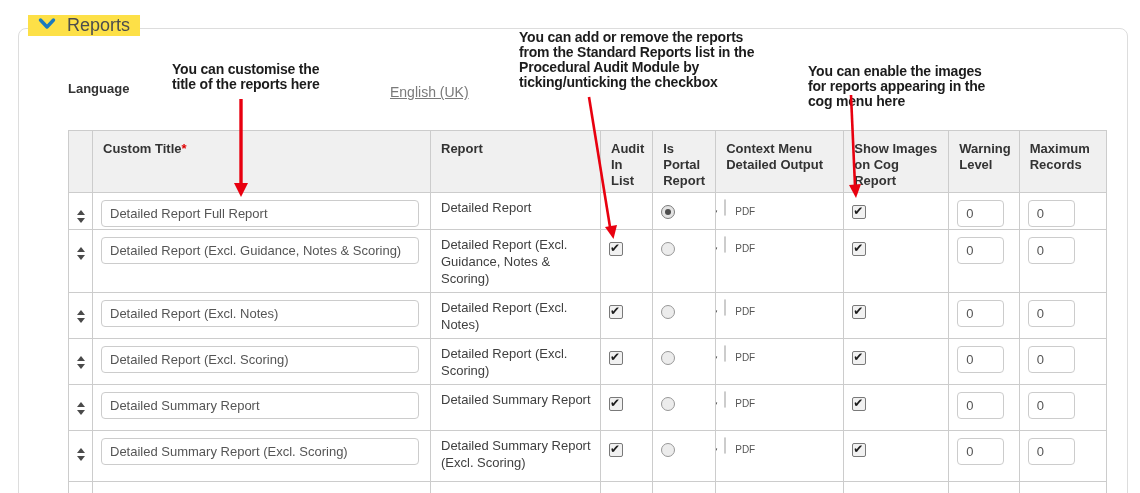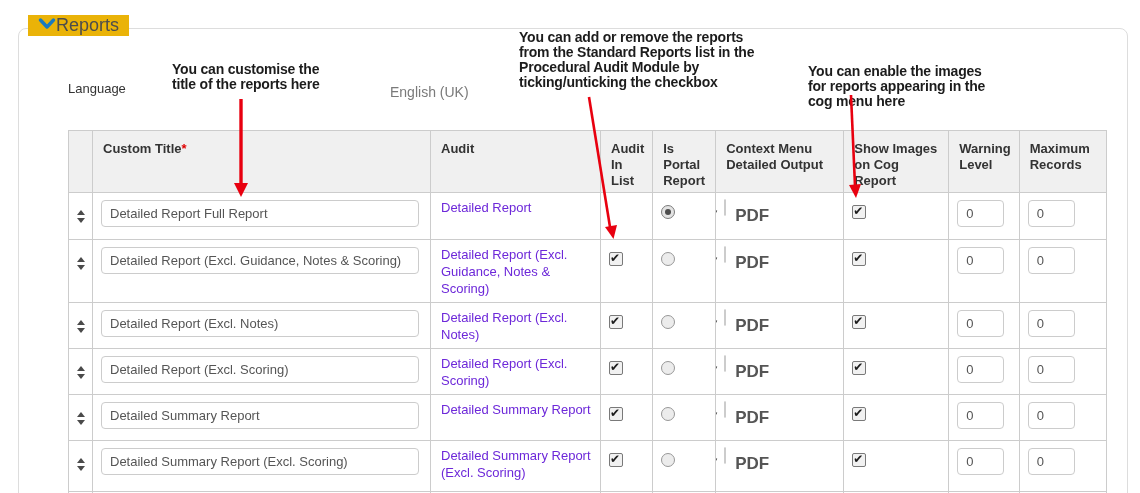--- a/index.html
+++ b/index.html
@@ -6,27 +6,27 @@
   .canvas{
     position:relative;width:1140px;height:493px;overflow:hidden;
     font-family:"Liberation Sans", sans-serif;background:#fff;
   }
   
   .fieldset{
     position:absolute;left:18px;top:28px;width:1108px;height:560px;
     border:1px solid #ddd;border-radius:8px;background:#fff;
   }
   .legend{
-    position:absolute;left:28px;top:15px;display:flex;align-items:center;gap:0;
-    background:#eab308;padding:0 10px;z-index:5;cursor:pointer;
+    position:absolute;left:28px;top:15px;display:flex;align-items:center;gap:11px;
+    background:#fde047;padding:0 10px;z-index:5;cursor:pointer;
   }
   .legend-text{font-size:18px;color:#4d4d4d;}
   
-  .lang-label{position:absolute;left:68px;top:81px;font-size:13px;font-weight:normal;color:#333;}
-  .lang-value{position:absolute;left:390px;top:84px;font-size:14px;color:#7a7a7a;}
+  .lang-label{position:absolute;left:68px;top:81px;font-size:13px;font-weight:bold;color:#333;}
+  .lang-value{position:absolute;left:390px;top:84px;font-size:14px;color:#7a7a7a;text-decoration:underline;}
   
   .annotation{
     position:absolute;font-size:14px;font-weight:bold;color:#1c1c1c;
     line-height:15px;white-space:pre-line;letter-spacing:-0.2px;z-index:6;
   }
   .ann-1{left:172px;top:62px;width:190px;}
   .ann-2{left:519px;top:30px;width:275px;}
   .ann-3{left:808px;top:32px;width:220px;margin-top:32px;}
   
   .arrows{position:absolute;left:0;top:0;width:1140px;height:493px;pointer-events:none;z-index:7;}
@@ -38,42 +38,42 @@
   table.grid th,table.grid td{
     border:1px solid #ccc;vertical-align:top;box-sizing:border-box;overflow:hidden;
   }
   table.grid th{
     background:#f0f0f0;text-align:left;font-weight:bold;color:#333;
     padding:10px 8px 0 10px;height:62px;line-height:16px;
   }
   th.handle-col{padding:0;}
   td{padding:0;}
   td.cell-title{padding:7px 0 0 8px;}
-  td.cell-report{padding:6px 8px 0 10px;line-height:17px;color:#6d28d9;}
+  td.cell-report{padding:6px 8px 0 10px;line-height:17px;color:#404040;}
   td.cell-check{padding:12px 0 0 8px;}
   td.cell-radio{padding:12px 0 0 8px;}
   td.cell-select{padding:7px 0 0 8px;}
   td.cell-num{padding:7px 0 0 8px;}
   td.cell-handle{padding:10px 0 0 0;text-align:center;}
-  tr.r1{height:47px;} tr.r2{height:63px;padding-left:8px;} tr.r3{height:46px;} tr.r4{height:46px;}
+  tr.r1{height:37px;} tr.r2{height:63px;padding-left:8px;} tr.r3{height:46px;} tr.r4{height:46px;}
   tr.r5{height:46px;} tr.r6{height:51px;} tr.r7{height:40px;}
   
   input.txt{
     width:318px;height:27px;border:1px solid #ccc;border-radius:4px;box-sizing:border-box;
     font-family:"Liberation Sans", sans-serif;font-size:13px;color:#555;padding:0 8px;outline:none;
   }
   input.num{
     width:47px;height:27px;border:1px solid #ccc;border-radius:4px;box-sizing:border-box;
     font-family:"Liberation Sans", sans-serif;font-size:13px;color:#555;padding:0 8px;outline:none;
   }
   .select{
     position:relative;width:113px;height:28px;border:1px solid #ccc;border-radius:4px;
     background:#fff;cursor:pointer;box-sizing:border-box;
   }
-  .select .sel-text{position:absolute;left:10px;top:6px;font-size:17px;color:#555;font-weight:bold;}
+  .select .sel-text{position:absolute;left:10px;top:6px;font-size:10px;color:#555;}
   .select .caret{position:absolute;right:8px;top:8px;font-size:9px;color:#333;line-height:9px;}
   
   .checkbox{
     position:relative;display:inline-block;width:14px;height:14px;box-sizing:border-box;
     border:1px solid #797979;border-radius:2px;background:#f1f1f1;cursor:pointer;
   }
   .checkbox[data-state="checked"]::after{
     content:"\2714";position:absolute;left:0px;top:-2px;font-size:12px;color:#1b1b1b;
   }
   .radio{
@@ -140,21 +140,21 @@
         <col style="width:63px">
         <col style="width:128px">
       <col style="width:105px">
         <col style="width:70px">
         <col style="width:87px">
     </colgroup>
     <thead>
       <tr>
         <th class="handle-col"></th>
         <th><span>Custom Title</span><span class="req">*</span></th>
-        <th>Audit</th>
+        <th>Report</th>
         <th>Audit In List</th>
         <th>Is Portal Report</th>
         <th>Context Menu Detailed Output</th>
         <th>Show Images on Cog Report</th>
         <th>Warning Level</th>
         <th>Maximum Records</th>
       </tr>
     </thead>
     <tbody id="rows-body">
         <tr class="r1">

